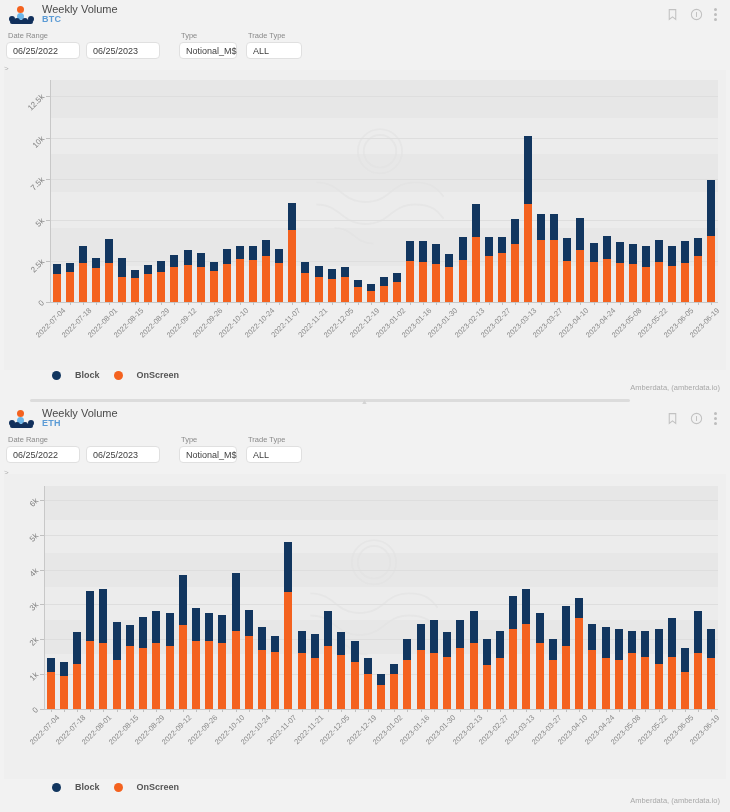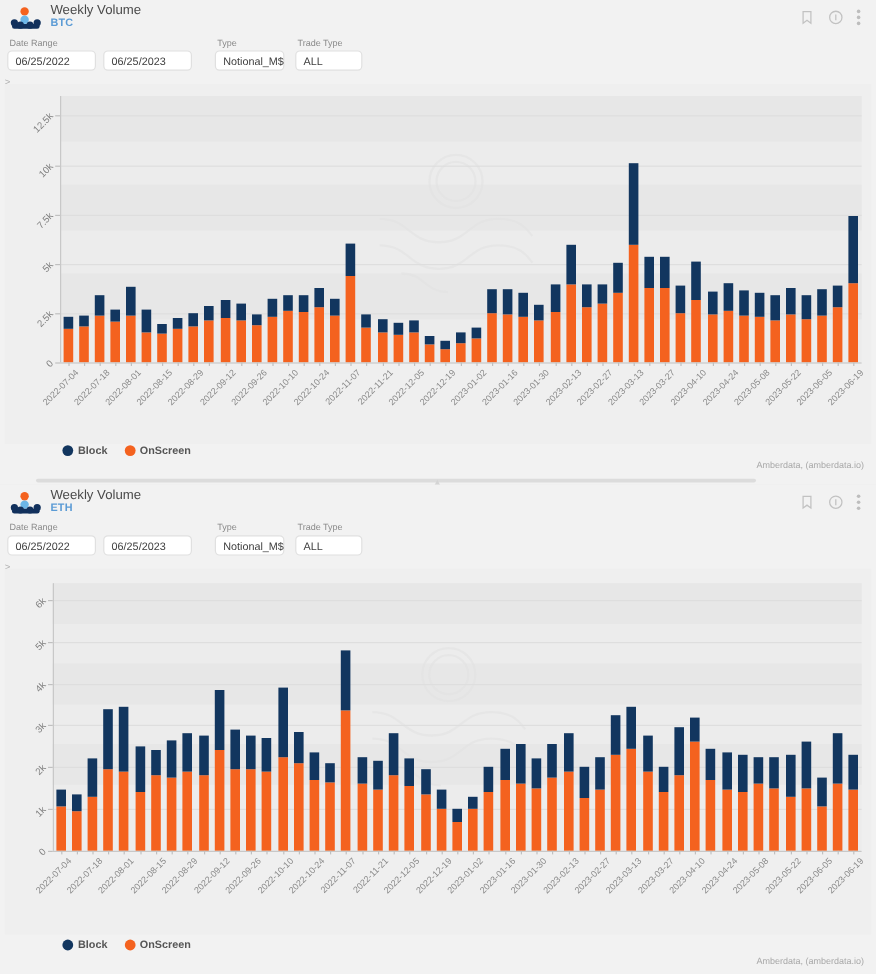--- a/index.html
+++ b/index.html
@@ -224,21 +224,21 @@
   .seg-onscreen{ background: #f4621f; }
 
   
   .legend {
     position: absolute;
     display: flex;
     align-items: center;
     gap: 14px;
     left: 52px;
   }
-  .legend-item { display: flex; align-items: center; gap: 4px; }
+  .legend-item { display: flex; align-items: center; gap: 14px; }
   .legend-swatch { width: 9px; height: 9px; border-radius: 50%; }
   .legend-text {
     font-size: 9px;
     font-weight: bold;
     color: #555555;
   }
   .credit {
     position: absolute;
     right: 10px;
     font-size: 7.5px;

